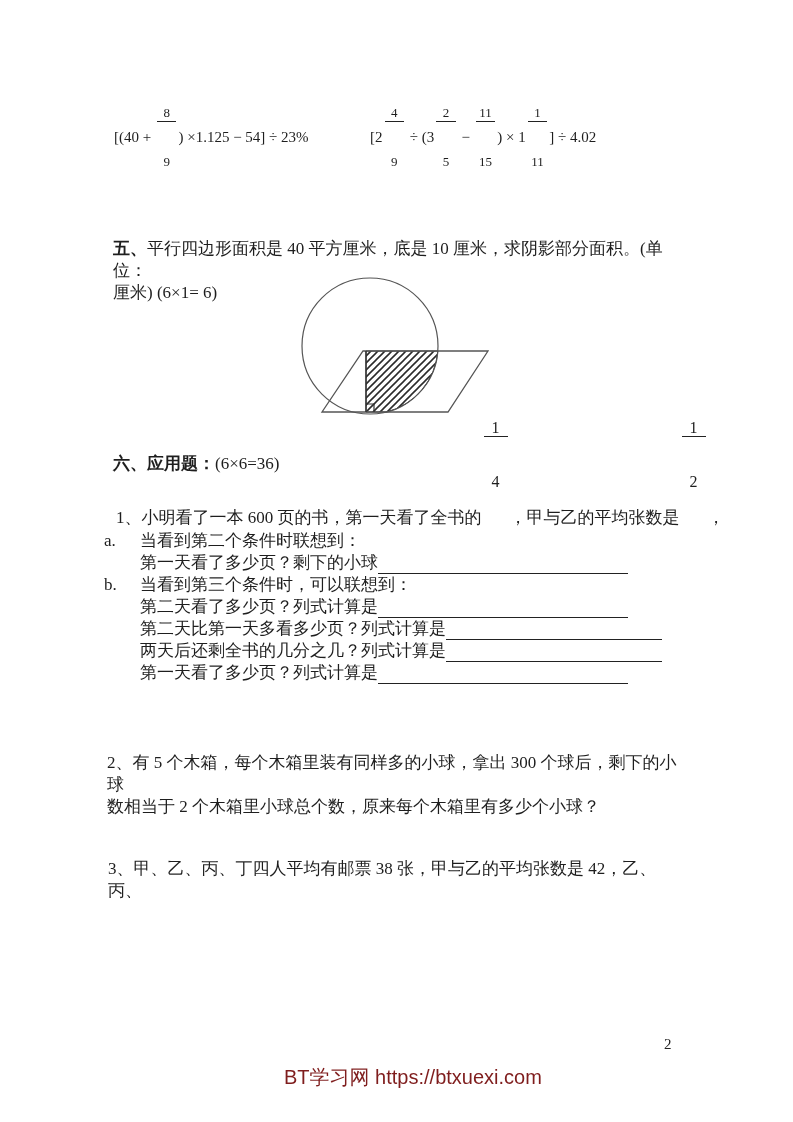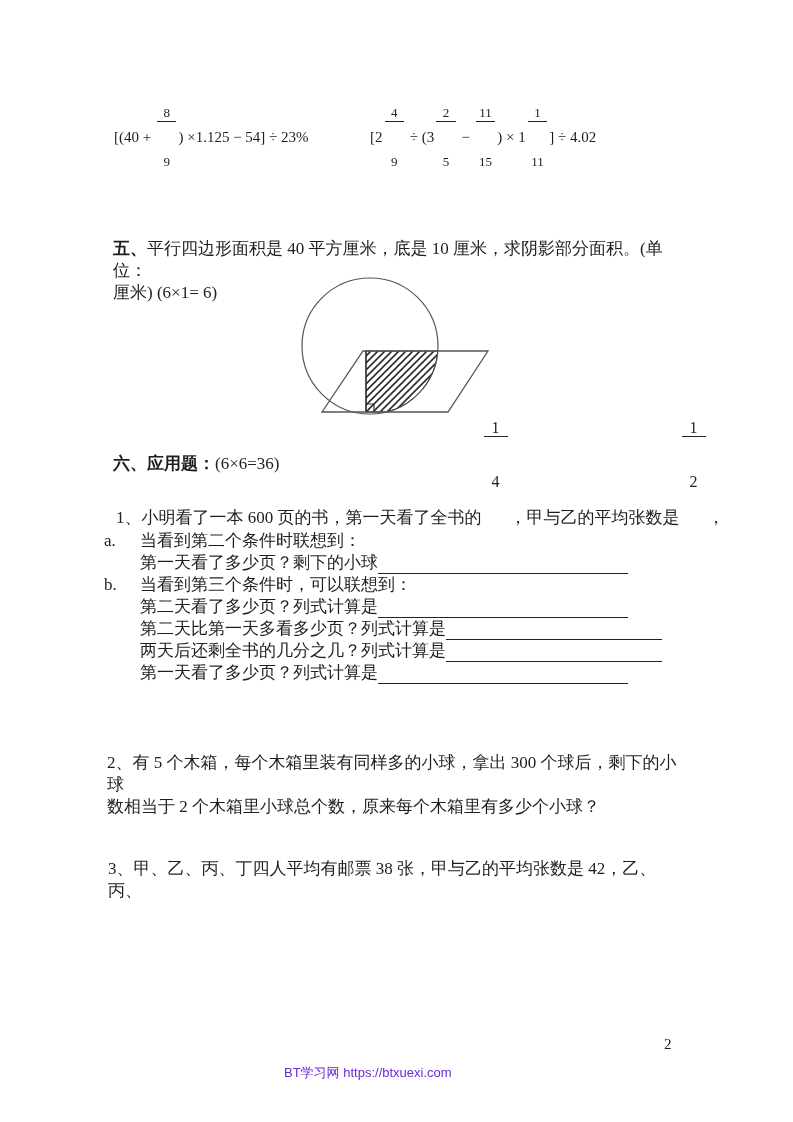--- a/index.html
+++ b/index.html
@@ -41,21 +41,21 @@
          vertical-align:bottom;}
   .bw-a{width:250px;}
   .bw-b{width:150px;}
   .bw-c{width:216px;}
 
   
   #figure{position:absolute;left:278px;top:276px;}
 
   
   #page-number{position:absolute;left:664px;top:1036px;font-size:15px;color:#222;}
-  #footer{position:absolute;left:284px;top:1064px;font-size:13px;color:#6d28d9;
+  #footer{position:absolute;left:284px;top:1064px;font-size:20px;color:#7f1d1d;
           font-family:"Liberation Sans","DejaVu Sans",sans-serif;}
 </style>
 </head>
 <body>
 
 <div class="page">
 
   <div class="formula" id="formula1">
     <span>[(40 + </span>
     <span class="sfrac">

